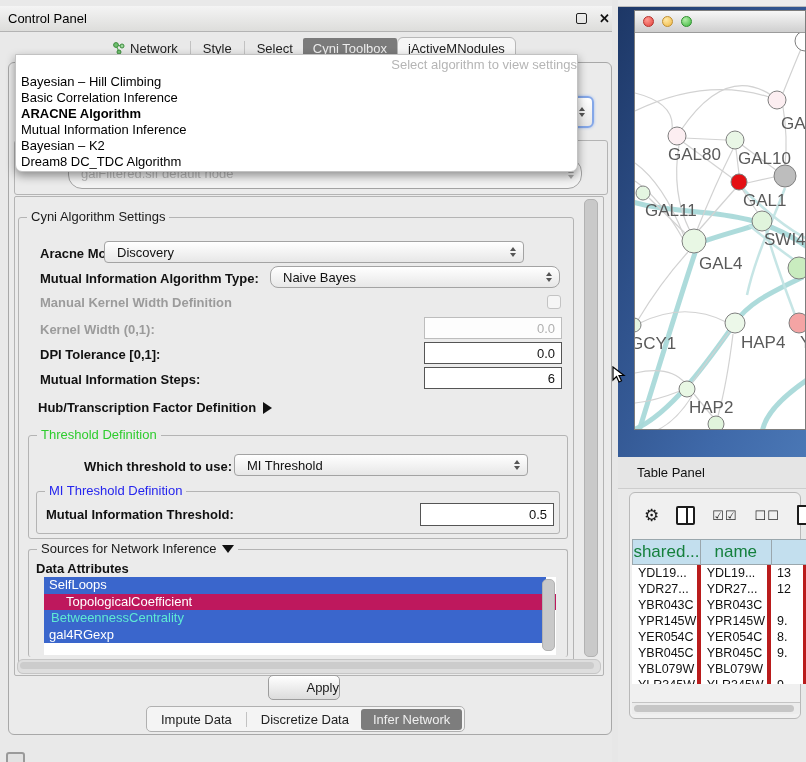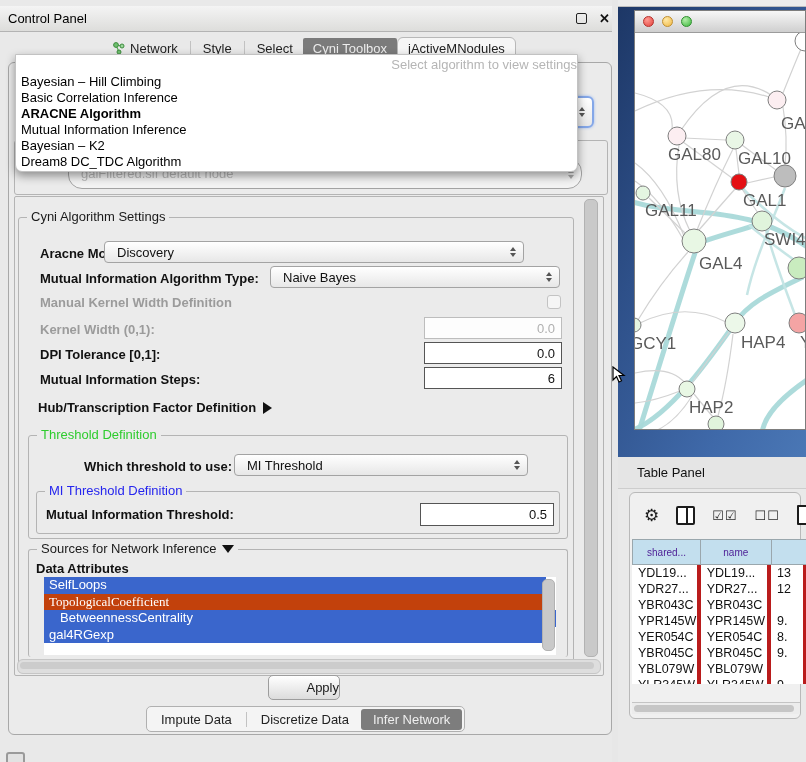--- a/index.html
+++ b/index.html
@@ -70,21 +70,21 @@
   .tp-body{left:629px;top:492px;width:172px;height:227px;background:#f0f0f0;border:1px solid #b9b9b9;border-radius:6px;box-sizing:border-box;}
   .tp-toolbar{position:absolute;left:14px;top:12px;display:flex;align-items:center;gap:17px;color:#222;}
   .gear{font-size:17px;line-height:1;color:#1c1c1c;}
   .splitpane{width:15px;height:15px;border:2px solid #1c1c1c;border-radius:2px;background:#fff;position:relative;}
   .splitpane:before{content:"";position:absolute;left:50%;top:0;width:2px;height:100%;background:#1c1c1c;}
   .cbpair{font-size:13px;letter-spacing:1px;color:#2a2a2a;}
   .docicon{width:13px;height:16px;border:2px solid #1c1c1c;border-radius:1px;background:#fff;}
   .tgrid{position:absolute;left:2px;top:46px;width:175px;height:145px;overflow:hidden;}
   .thead{display:flex;height:26px;}
   .th{background:#c3dfee;border:1px solid #9aa7ad;border-left:none;box-sizing:border-box;
-      display:flex;align-items:center;justify-content:center;font-size:10px;color:#4c1d95;}
+      display:flex;align-items:center;justify-content:center;font-size:17px;color:#15803d;}
   .th:first-child{border-left:1px solid #9aa7ad;}
   .trow{display:flex;height:16px;background:#fff;}
   .td{font-size:12.5px;color:#111;box-sizing:border-box;padding-left:6px;display:flex;align-items:center;
       border-right:4px solid #b91c1c;white-space:nowrap;overflow:hidden;}
   .tp-hscroll{position:absolute;left:2px;top:209px;width:168px;height:11px;background:#ececec;border-top:1px solid #c4c4c4;}
   .tp-hthumb{position:absolute;left:2px;top:2px;width:160px;height:7px;background:#c6c6c6;border-radius:4px;}
   .netsvg{position:absolute;left:0;top:22px;}
   .cursor{left:612px;top:366px;z-index:30;}
   .mini-ic{left:6px;top:752px;width:15px;height:12px;border:2px solid #9a9a9a;border-radius:3px;background:#e2e2e2;}
   .sep-strip{left:612px;top:0;width:6px;height:762px;background:#e7e7e7;}
@@ -169,21 +169,21 @@
 
   <span class="abs blabel" style="left:40px;top:246px;">Aracne Mode:</span>
   <div class="abs combo" style="left:104px;top:241px;width:420px;height:22px;">
     <span class="cval">Discovery</span>
     <span class="spin">
         <i class="up"></i>
         <i class="dn"></i>
       </span>
   </div>
   <span class="abs blabel" style="left:40px;top:271px;">Mutual Information Algorithm Type:</span>
-  <div class="abs combo" style="left:270px;top:266px;width:290px;height:22px;">
+  <div class="abs combo" style="left:270px;top:266px;width:290px;height:22px;border-radius:8px;">
     <span class="cval">Naive Bayes</span>
     <span class="spin">
         <i class="up"></i>
         <i class="dn"></i>
       </span>
   </div>
   <span class="abs glabel" style="left:40px;top:295px;">Manual Kernel Width Definition</span>
   <div class="abs checkbox" style="left:547px;top:295px;"></div>
   <span class="abs glabel" style="left:40px;top:322px;">Kernel Width (0,1):</span>
   <div class="abs field disabled" style="left:424px;top:317px;width:138px;height:22px;">
@@ -224,22 +224,22 @@
 
   <div class="abs groupbox" style="left:28px;top:549px;width:538px;height:107px;border-bottom:none;">
     <span class="legend">
       <span>Sources for Network Inference</span>
       <span style="display:inline-block;width:0;height:0;border-left:6px solid transparent;border-right:6px solid transparent;border-top:8px solid #111;"></span>
     </span>
   </div>
   <span class="abs blabel" style="left:36px;top:561px;">Data Attributes</span>
   <div class="abs" style="left:44px;top:577px;width:512px;height:78px;background:#fff;overflow:hidden;" id="attr-list">
       <div style="height: 16.5px; line-height: 16.5px; background: rgb(58, 102, 204); color: rgb(255, 255, 255); font-size: 13px; padding-left: 5px; width: 497px;">SelfLoops</div>
-      <div style="height: 16.5px; line-height: 16.5px; background: #c2410c; color: rgb(255, 255, 255); font-size: 13px; padding-left: 5px; width: 497px; font-family: Liberation Serif, serif;">TopologicalCoefficient</div>
-      <div style="height: 16.5px; line-height: 16.5px; background: rgb(58, 102, 204); color: #ffffff; font-size: 13px; padding-left: 16px; width: 497px;">BetweennessCentrality</div>
+      <div style="height: 16.5px; line-height: 16.5px; background: #be185d; color: rgb(255, 255, 255); font-size: 13px; padding-left: 22px; width: 497px;">TopologicalCoefficient</div>
+      <div style="height: 16.5px; line-height: 16.5px; background: rgb(58, 102, 204); color: #5eead4; font-size: 13px; padding-left: 7px; width: 497px;">BetweennessCentrality</div>
       <div style="height: 16.5px; line-height: 16.5px; background: rgb(58, 102, 204); color: rgb(255, 255, 255); font-size: 13px; padding-left: 5px; width: 497px;">gal4RGexp</div>
     </div>
   <div class="abs vthumb" style="left:542px;top:579px;width:11px;height:70px;"></div>
 
   <div class="abs hscroll" style="left:17px;top:659px;width:582px;height:13px;">
     <div class="hthumb" style="position:absolute;left:2px;top:2px;width:574px;height:7px;"></div>
   </div>
 
   <div class="abs applybtn">
     <span>Apply</span>

